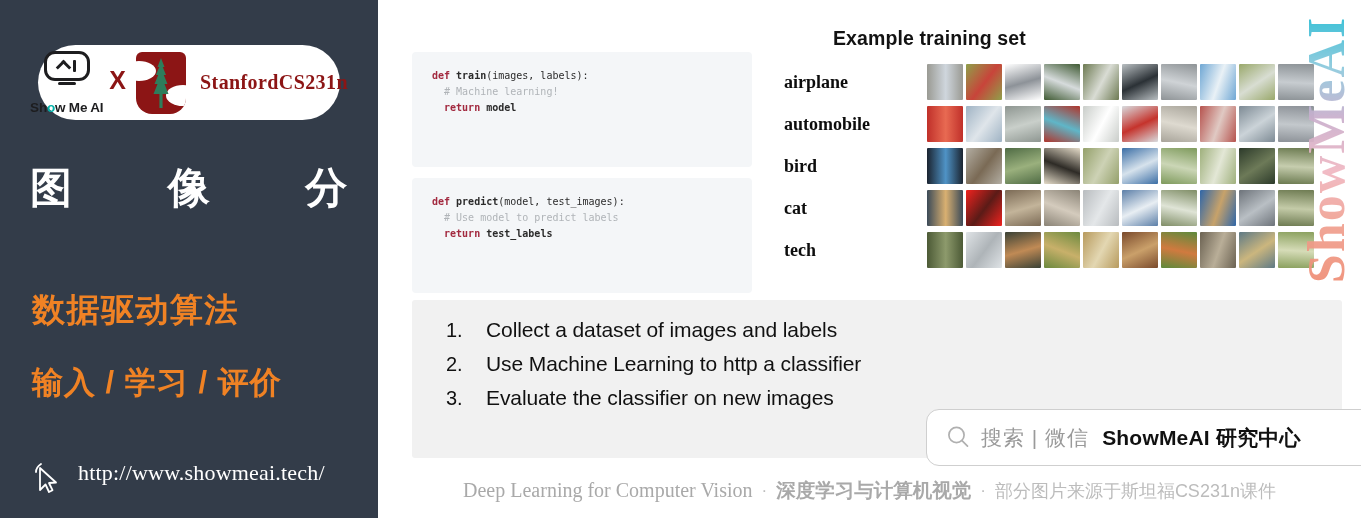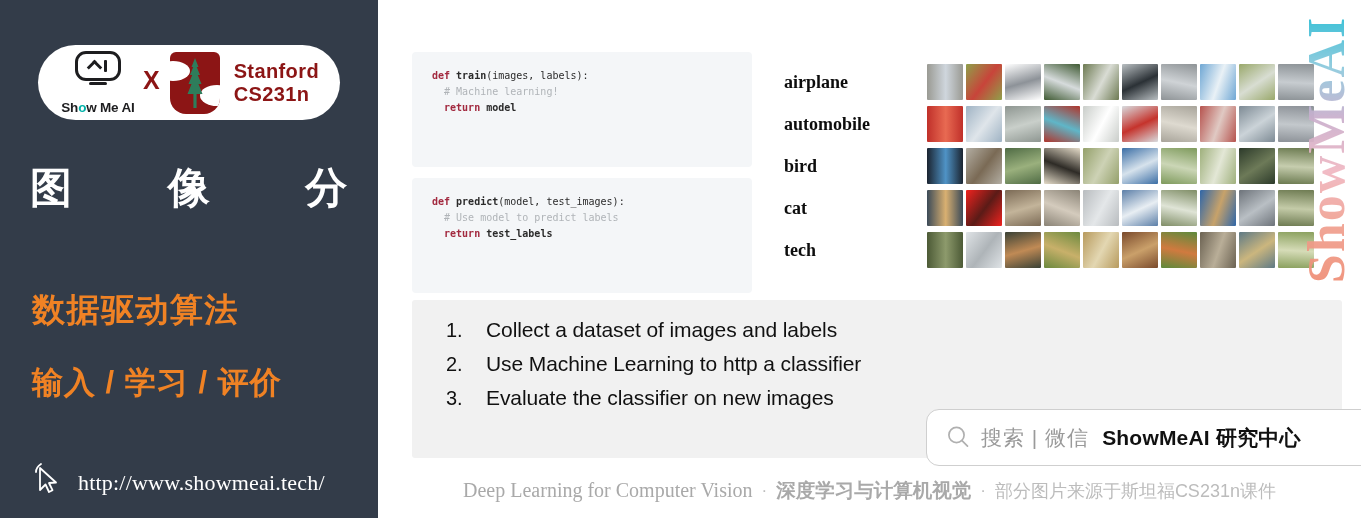--- a/index.html
+++ b/index.html
@@ -77,22 +77,22 @@
   .stanford-s::after {
     content:""; position:absolute; right:-14px; bottom:8px;
     width: 34px; height: 21px; border-radius: 50%;
     background: #ffffff;
   }
   .tree {
     position:absolute; left:50%; top:6px; transform:translateX(-50%);
     width: 20px; height: 50px; z-index: 3;
   }
   .stanford-words {
-    display:flex; flex-direction:column; line-height:1.12;
-    font-family: Liberation Sans, sans-serif;
+    display:flex; flex-direction:row; line-height:1.12;
+    font-family: Liberation Serif, serif;
   }
   .stanford-words span {
     color: #8C1515; font-size: 20px; font-weight: 700; letter-spacing: 0.4px;
     white-space: nowrap;
   }
 
   .cn-title {
     position: absolute; left: 30px; top: 160px;
     color: #ffffff;
     font-size: 42px; font-weight: 700;
@@ -105,21 +105,21 @@
     color:#F08224; font-size: 33px; font-weight: 800; letter-spacing: 1.5px;
     white-space: nowrap;
   }
   .kw2 {
     position:absolute; left: 32px; top: 362px;
     color:#F08224; font-size: 31px; font-weight: 800; letter-spacing: 1px;
     white-space: nowrap;
   }
   .url-row {
     position:absolute; left: 30px; bottom: 22px;
-    display:flex; align-items:flex-end; gap: 12px;
+    display:flex; align-items:flex-start; gap: 12px;
   }
   .cursor-ico { width: 36px; height: 36px; flex:0 0 36px; }
   .url-text {
     color:#ffffff; font-size: 22px; letter-spacing: 0.2px;
     font-family: "Liberation Serif", "DejaVu Serif", serif;
     white-space: nowrap;
   }
 
   
   .main { position: relative; flex: 1 1 auto; height: 518px; background:#fff; overflow:hidden; }
@@ -278,20 +278,21 @@
   <section class="main">
 
     <div class="code-block" id="code-train"><span class="kw">def</span><span class="fn"> train</span><span class="pl">(images, labels):</span>
 <span class="cm">  # Machine learning!</span>
 <span class="kw">  return</span><span class="fn"> model</span></div>
 
     <div class="code-block" id="code-predict"><span class="kw">def</span><span class="fn"> predict</span><span class="pl">(model, test_images):</span>
 <span class="cm">  # Use model to predict labels</span>
 <span class="kw">  return</span><span class="fn"> test_labels</span></div>
 
+    <div class="training-title">Example training set</div>
 
     <div class="grid-wrap" id="grid-wrap">
         <div class="grid-row">
           <div class="row-label">airplane</div>
           <div class="thumb" style="background: linear-gradient(90deg, rgb(154, 154, 147) 0%, rgb(207, 214, 221) 52%, rgb(154, 154, 147) 100%);"></div>
           <div class="thumb" style="background: linear-gradient(127deg, rgb(143, 160, 74) 0%, rgb(200, 68, 58) 52%, rgb(143, 160, 74) 100%);"></div>
           <div class="thumb" style="background: linear-gradient(164deg, rgb(255, 255, 255) 0%, rgb(141, 146, 152) 52%, rgb(255, 255, 255) 100%);"></div>
           <div class="thumb" style="background: linear-gradient(201deg, rgb(63, 90, 51) 0%, rgb(214, 219, 220) 52%, rgb(63, 90, 51) 100%);"></div>
           <div class="thumb" style="background: linear-gradient(118deg, rgb(109, 122, 82) 0%, rgb(217, 220, 212) 52%, rgb(109, 122, 82) 100%);"></div>
           <div class="thumb" style="background: linear-gradient(155deg, rgb(185, 191, 194) 0%, rgb(43, 49, 54) 52%, rgb(185, 191, 194) 100%);"></div>

